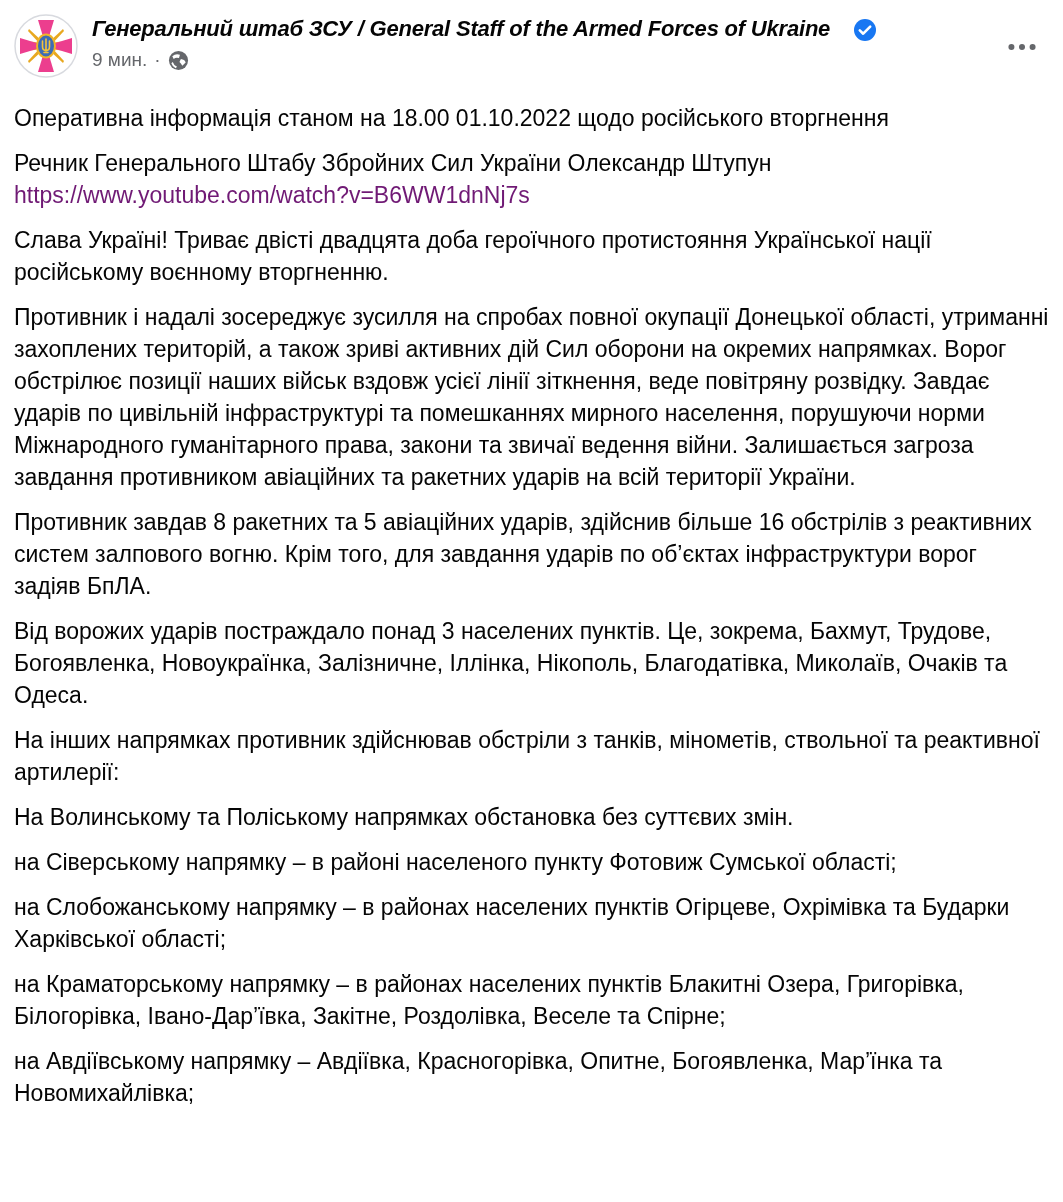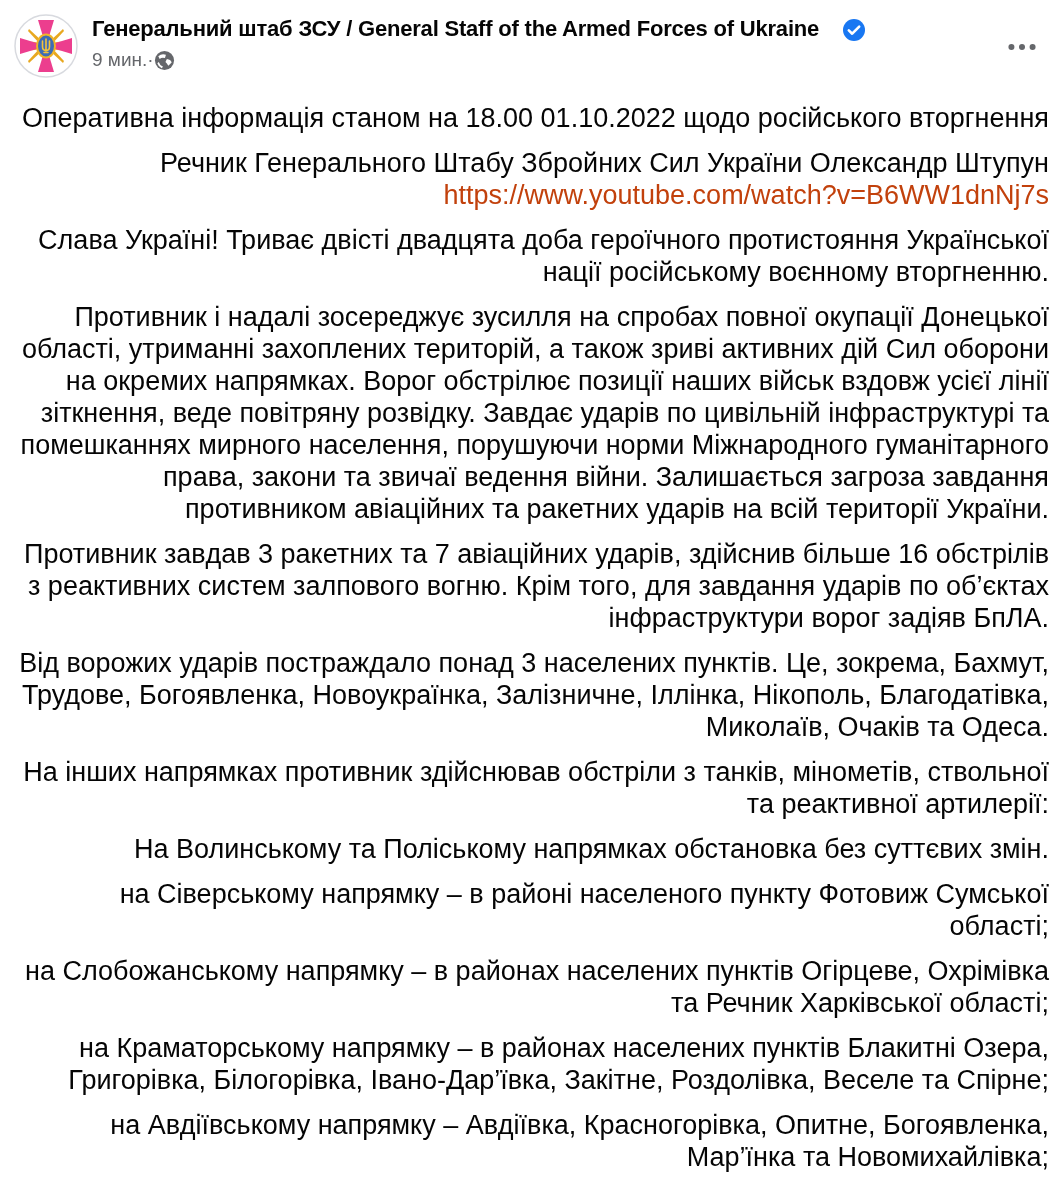--- a/index.html
+++ b/index.html
@@ -30,38 +30,40 @@
   }
   .header-text {
     margin-left: 14px;
     padding-top: 2px;
     min-width: 0;
   }
   .title-row {
     display: flex;
     align-items: center;
     gap: 23px;
+    font-style: italic;
   }
   .page-name {
     font-size: 22px;
     font-weight: 700;
     color: #050505;
     letter-spacing: -0.2px;
     white-space: nowrap;
     cursor: pointer;
   }
   .badge {
     width: 24px;
     height: 24px;
     flex: 0 0 24px;
     margin-top: 2px;
   }
   .meta-row {
     display: flex;
     align-items: center;
+    gap: 7px;
     margin-top: 7px;
     font-size: 19px;
     color: #65676b;
   }
   .timestamp { cursor: pointer; }
   .dot-sep { color: #65676b; }
   .globe { width: 21px; height: 21px; margin-top: 1px; }
   .options-btn {
     position: absolute;
     top: 32px;
@@ -71,30 +73,29 @@
     display: flex;
     align-items: center;
     justify-content: center;
     cursor: pointer;
     background: transparent;
     border: none;
     border-radius: 6px;
   }
   .body {
     padding: 0 14px;
-    font-size: 27px;
+    font-size: 23px;
     line-height: 32px;
     color: #050505;
-    text-align: right;
   }
   .body p {
     margin: 0 0 13px 0;
   }
   a.post-link {
-    color: #c2410c;
+    color: #701a75;
     text-decoration: none;
     word-break: break-all;
   }
 </style>
 </head>
 <body>
 
 <div class="post">
 
   <div class="header">
@@ -158,31 +159,31 @@
     <p><span>Речник Генерального Штабу Збройних Сил України Олександр Штупун</span><br>
       <a class="post-link" href="#">https://www.youtube.com/watch?v=B6WW1dnNj7s</a>
     </p>
 
     <div>
 
         <p>Слава Україні! Триває двісті двадцята доба героїчного протистояння Української нації російському воєнному вторгненню.</p>
 
         <p>Противник і надалі зосереджує зусилля на спробах повної окупації Донецької області, утриманні захоплених територій, а також зриві активних дій Сил оборони на окремих напрямках. Ворог обстрілює позиції наших військ вздовж усієї лінії зіткнення, веде повітряну розвідку. Завдає ударів по цивільній інфраструктурі та помешканнях мирного населення, порушуючи норми Міжнародного гуманітарного права, закони та звичаї ведення війни. Залишається загроза завдання противником авіаційних та ракетних ударів на всій території України.</p>
 
-        <p>Противник завдав 3 ракетних та 7 авіаційних ударів, здійснив більше 16 обстрілів з реактивних систем залпового вогню. Крім того, для завдання ударів по об’єктах інфраструктури ворог задіяв БпЛА.</p>
+        <p>Противник завдав 8 ракетних та 5 авіаційних ударів, здійснив більше 16 обстрілів з реактивних систем залпового вогню. Крім того, для завдання ударів по об’єктах інфраструктури ворог задіяв БпЛА.</p>
 
         <p>Від ворожих ударів постраждало понад 3 населених пунктів. Це, зокрема, Бахмут, Трудове, Богоявленка, Новоукраїнка, Залізничне, Іллінка, Нікополь, Благодатівка, Миколаїв, Очаків та Одеса.</p>
 
         <p>На інших напрямках противник здійснював обстріли з танків, мінометів, ствольної та реактивної артилерії:</p>
 
         <p>На Волинському та Поліському напрямках обстановка без суттєвих змін.</p>
 
         <p>на Сіверському напрямку – в районі населеного пункту Фотовиж Сумської області;</p>
 
-        <p>на Слобожанському напрямку – в районах населених пунктів Огірцеве, Охрімівка та Речник Харківської області;</p>
+        <p>на Слобожанському напрямку – в районах населених пунктів Огірцеве, Охрімівка та Бударки Харківської області;</p>
 
         <p>на Краматорському напрямку – в районах населених пунктів Блакитні Озера, Григорівка, Білогорівка, Івано-Дар’ївка, Закітне, Роздолівка, Веселе та Спірне;</p>
 
 
         <p>на Авдіївському напрямку – Авдіївка, Красногорівка, Опитне, Богоявленка, Мар’їнка та Новомихайлівка;</p>
       </div>
 
   </div>
 
 </div>

